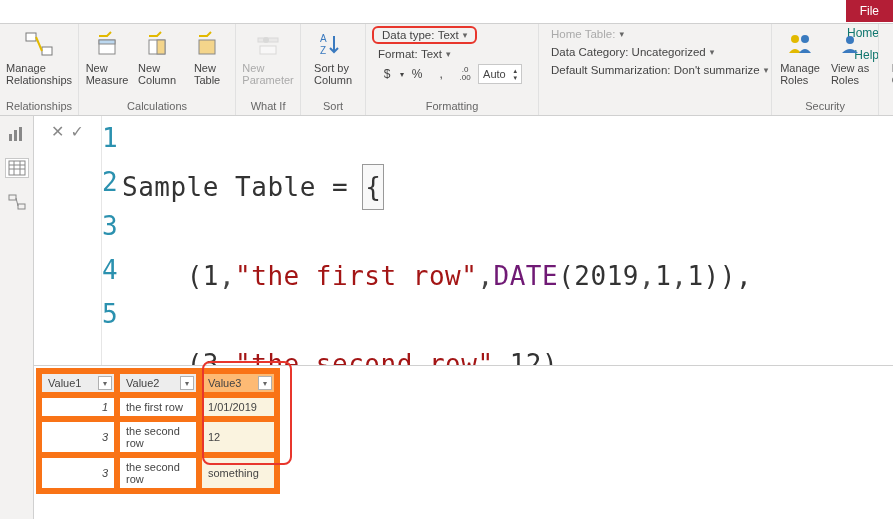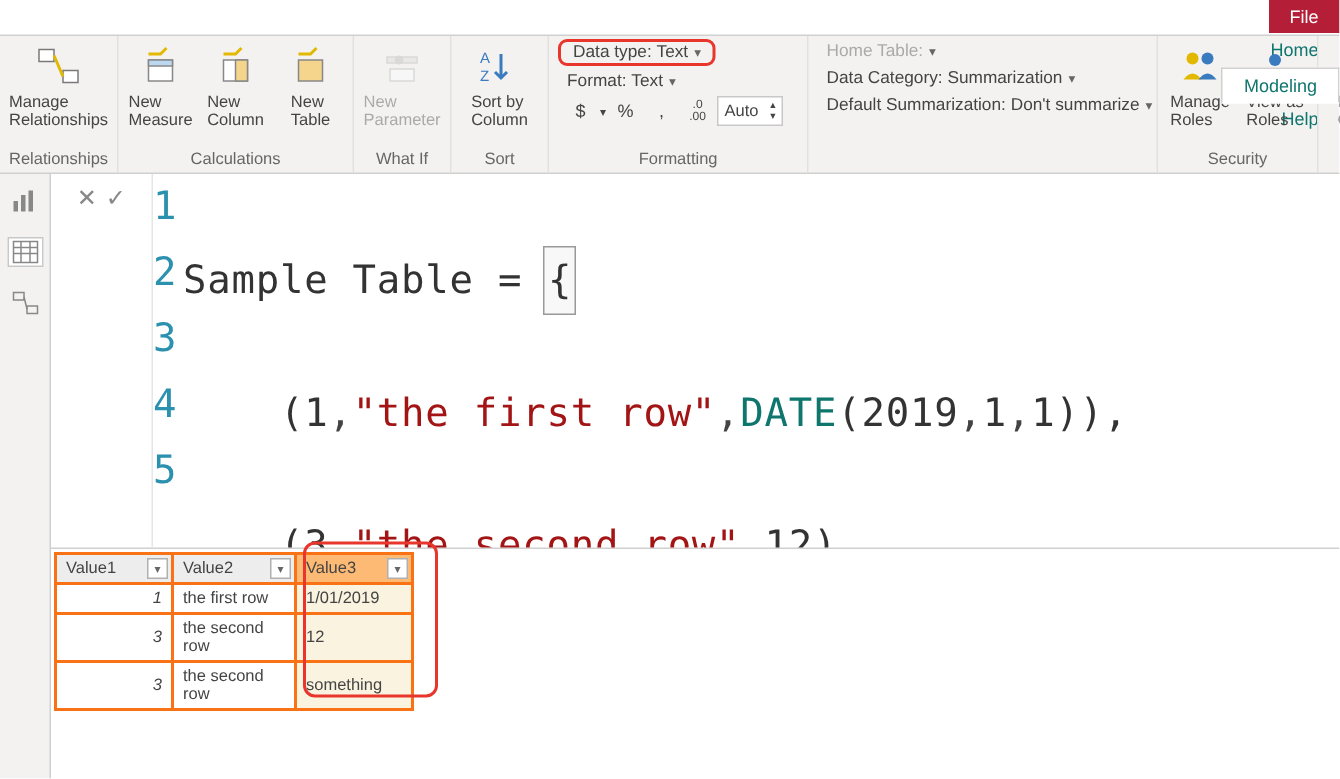--- a/index.html
+++ b/index.html
@@ -39,44 +39,43 @@
 
   .rightarea { flex: 1; display: flex; flex-direction: column; }
 
   .fbar { display: flex; align-items: stretch; border-bottom: 1px solid #d0d0d0; height: 250px; }
   .fbar-ctrl { width: 68px; display: flex; align-items: flex-start; justify-content: center; gap: 6px; padding-top: 6px; border-right: 1px solid #e6e6e6; }
   .fbar-ctrl span { font-size: 16px; color: #888; cursor: pointer; }
   .gutter { width: 20px; text-align: right; padding-right: 6px; color: #2b91af; font-family: Consolas, monospace; font-size: 26px; line-height: 44px; }
   .code { flex: 1; font-family: Consolas, monospace; font-size: 26px; line-height: 44px; padding-top: 4px; white-space: pre; overflow: hidden; letter-spacing: 0.5px; }
   .code .kw { color: #333; }
   .code .str { color: #a31515; }
-  .code .fn { color: #0f766e; }
+  .code .fn { color: #701a75; }
   .code .num { color: #333; }
   .code .pn { color: #333; }
   .lines { display: flex; }
   .sel-box { display:inline-block; border:1px solid #999; background:#f8f8f8; padding: 0 2px; margin-left:-2px;}
 
   
   .gridwrap { padding: 2px 0 0 2px; position: relative; }
   table.dgrid { border-collapse: collapse; font-size: 11px; }
-  table.dgrid th, table.dgrid td { border: 2px solid #f97316; padding: 3px 6px; height: 20px; background: #fff; text-align: left; }
+  table.dgrid th, table.dgrid td { border: 6px solid #f97316; padding: 3px 6px; height: 20px; background: #fff; text-align: left; }
   table.dgrid th { background: #ededed; font-weight: normal; position: relative; }
   table.dgrid th.sel { background: #fdba74; }
   table.dgrid td.sel { background: #faf3df; }
   table.dgrid td.num { text-align: right; font-style: italic; }
   .hdr-drop { position: absolute; right: 2px; top: 2px; width: 14px; height: 14px; border: 1px solid #b0b0b0; background: #fff; display: flex; align-items: center; justify-content: center; font-size: 8px; color: #666; cursor: pointer; }
   .red-round { position: absolute; border: 2.5px solid #e8362c; border-radius: 8px; pointer-events: none; }
 </style>
 </head>
 <body>
 
 <div class="tabstrip">
   <div class="tab file">File</div>
   <div class="tab">Home</div>
-  <div class="tab active">Modeling</div>
   <div class="tab">Help</div>
 </div>
 
 <div class="ribbon">
 
   <div class="rgroup">
     <div class="rgroup-body">
       <div class="rbtn">
         <div class="ico">
           <svg width="30" height="30">
@@ -193,21 +192,21 @@
   </div>
 
   <div class="rgroup" style="align-items:flex-start">
     <div class="rgroup-body vstack" style="width:220px">
       <div class="drop-field" style="color:#aaa">
         <span>Home Table:</span>
         <span class="caret">▾</span>
       </div>
       <div class="drop-field">
         <span>Data Category:</span>&nbsp;
-        <span>Summarization</span>
+        <span>Uncategorized</span>
         <span class="caret">▾</span>
       </div>
       <div class="drop-field">
         <span>Default Summarization:</span>&nbsp;
         <span>Don't summarize</span>
         <span class="caret">▾</span>
       </div>
     </div>
   </div>
 

